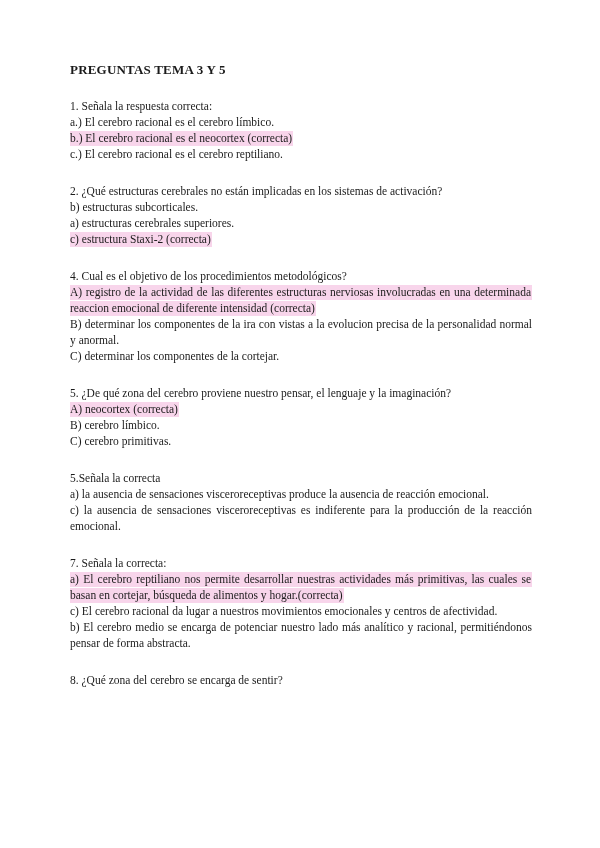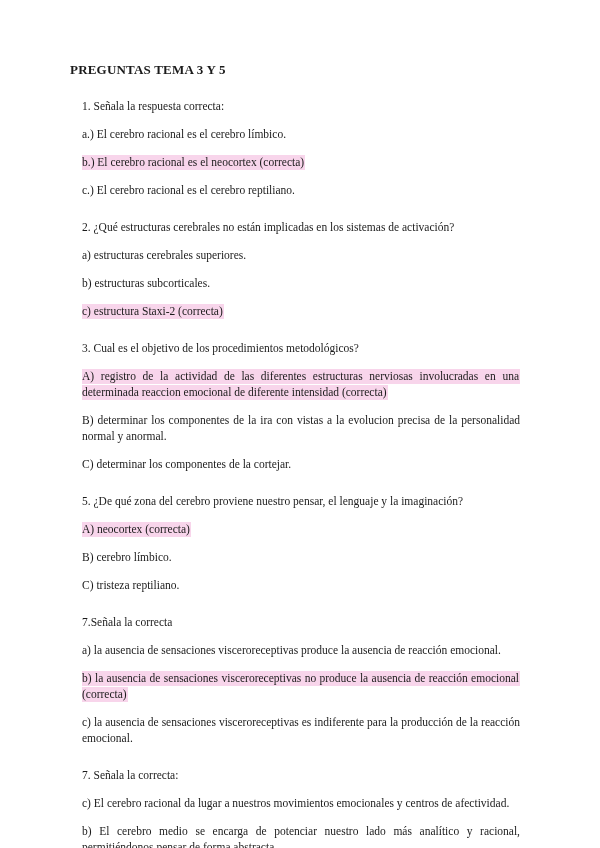--- a/index.html
+++ b/index.html
@@ -25,21 +25,21 @@
     font-size: 13px;
     font-weight: bold;
     margin: 0 0 20px 0;
     line-height: 16px;
     letter-spacing: 0.2px;
   }
   .question-block {
     margin: 0 0 21px 0;
   }
   .line {
-    margin: 12px;
+    margin: 0;
     font-size: 11.5px;
     line-height: 16px;
     text-align: justify;
   }
   .line.question {
     text-align: left;
   }
   .hl {
     background: var(--hl, #f8d5eb);
     padding: 1px 1px 2px 0;
@@ -54,44 +54,44 @@
   <p class="doc-title">PREGUNTAS TEMA 3 Y 5</p>
   <div>
       <div class="question-block">
         <p class="line question">1. Señala la respuesta correcta:</p>
         <p class="line option"><span>a.) El cerebro racional es el cerebro límbico.</span></p>
         <p class="line option"><span class="hl">b.) El cerebro racional es el neocortex (correcta)</span></p>
         <p class="line option"><span>c.) El cerebro racional es el cerebro reptiliano.</span></p>
       </div>
       <div class="question-block">
         <p class="line question">2. ¿Qué estructuras cerebrales no están implicadas en los sistemas de activación?</p>
+        <p class="line option"><span>b) estructuras subcorticales.</span></p>
         <p class="line option"><span>a) estructuras cerebrales superiores.</span></p>
-        <p class="line option"><span>b) estructuras subcorticales.</span></p>
         <p class="line option"><span class="hl">c) estructura Staxi-2 (correcta)</span></p>
       </div>
       <div class="question-block">
-        <p class="line question">3. Cual es el objetivo de los procedimientos metodológicos?</p>
+        <p class="line question">4. Cual es el objetivo de los procedimientos metodológicos?</p>
         <p class="line option"><span class="hl">A) registro de la actividad de las diferentes estructuras nerviosas involucradas en una determinada reaccion emocional de diferente intensidad (correcta)</span></p>
         <p class="line option"><span>B) determinar los componentes de la ira con vistas a la evolucion precisa de la personalidad normal y anormal.</span></p>
         <p class="line option"><span>C) determinar los componentes de la cortejar.</span></p>
       </div>
       <div class="question-block">
         <p class="line question">5. ¿De qué zona del cerebro proviene nuestro pensar, el lenguaje y la imaginación?</p>
         <p class="line option"><span class="hl">A) neocortex (correcta)</span></p>
         <p class="line option"><span>B) cerebro límbico.</span></p>
-        <p class="line option"><span>C) tristeza reptiliano.</span></p>
+        <p class="line option"><span>C) cerebro primitivas.</span></p>
       </div>
       <div class="question-block">
-        <p class="line question">7.Señala la correcta</p>
+        <p class="line question">5.Señala la correcta</p>
         <p class="line option"><span>a) la ausencia de sensaciones visceroreceptivas produce la ausencia de reacción emocional.</span></p>
-        <p class="line option"><span class="hl">b) la ausencia de sensaciones visceroreceptivas no produce la ausencia de reacción emocional (correcta)</span></p>
         <p class="line option"><span>c) la ausencia de sensaciones visceroreceptivas es indiferente para la producción de la reacción emocional.</span></p>
       </div>
       <div class="question-block">
         <p class="line question">7. Señala la correcta:</p>
+        <p class="line option"><span class="hl">a) El cerebro reptiliano nos permite desarrollar nuestras actividades más primitivas, las cuales se basan en cortejar, búsqueda de alimentos y hogar.(correcta)</span></p>
         <p class="line option"><span>c) El cerebro racional da lugar a nuestros movimientos emocionales y centros de afectividad.</span></p>
         <p class="line option"><span>b) El cerebro medio se encarga de potenciar nuestro lado más analítico y racional, permitiéndonos pensar de forma abstracta.</span></p>
       </div>
       <div class="question-block">
         <p class="line question">8. ¿Qué zona del cerebro se encarga de sentir?</p>
       </div>
     </div>
 </div>
 
 </body></html>

